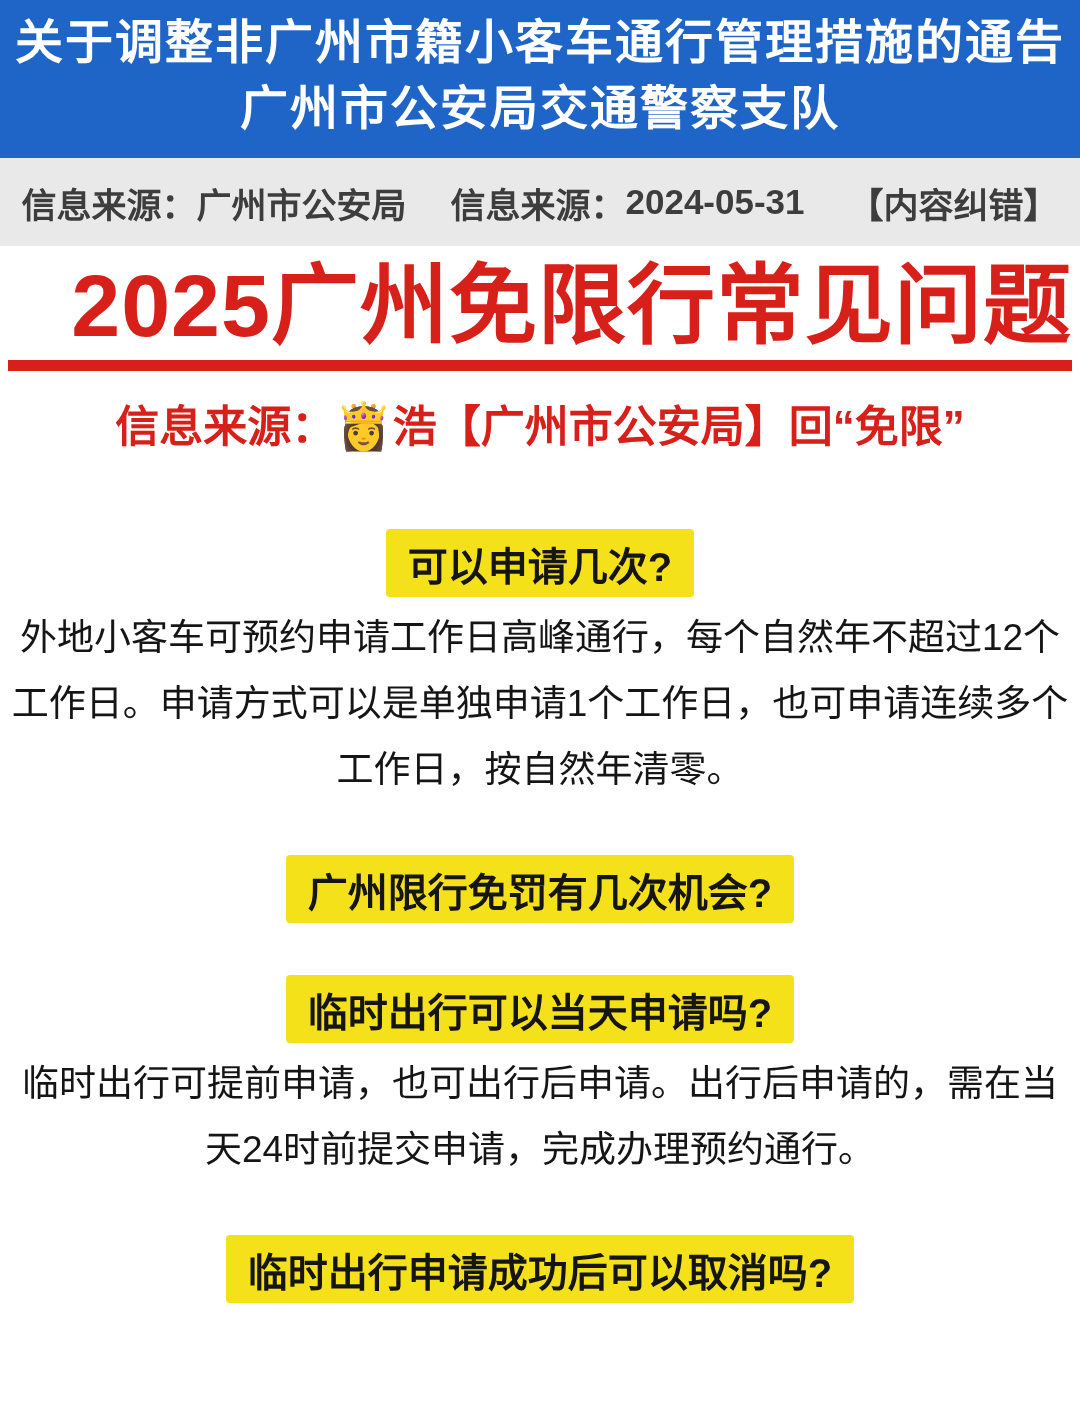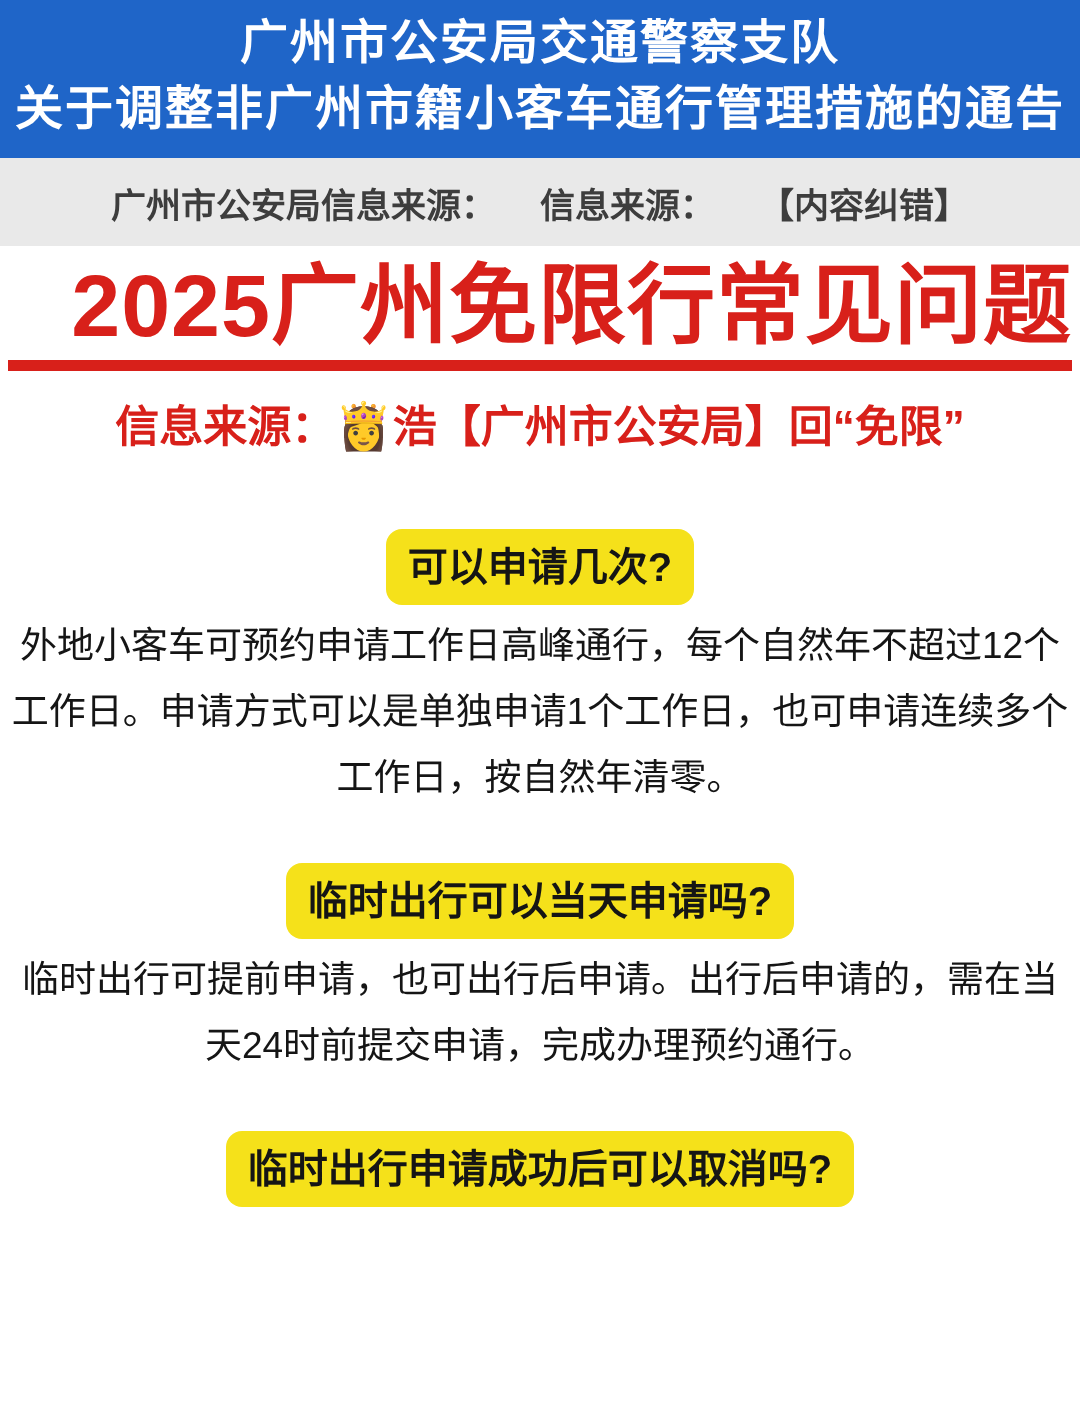--- a/index.html
+++ b/index.html
@@ -75,70 +75,74 @@
   }
   .subtitle .emoji{font-size:46px;font-weight:normal;}
 
   
   .faq-item{margin-top:52px;}
   .faq-item.first{margin-top:74px;}
   .q-row{text-align:center;}
   .q-badge{
     display:inline-block;
     background:var(--yellow);
-    border-radius:16px;
-    padding:6px 22px 12px;
+    border-radius:4px;
+    padding:6px 22px 4px;
     font-size:40px;
     font-weight:bold;
     color:var(--ink);
   }
   .answer{
     margin:8px 8px 0;
     text-align:center;
     font-size:37px;
     font-weight:normal;
     color:var(--ink);
     line-height:66px;
   }
 </style>
 </head>
 <body>
 
 <div class="page">
 
   <header class="banner">
+    <div class="banner-line">关于调整非广州市籍小客车通行管理措施的通告</div>
     <div class="banner-line">广州市公安局交通警察支队</div>
-    <div class="banner-line">关于调整非广州市籍小客车通行管理措施的通告</div>
   </header>
 
   <div class="meta-bar">
     <span class="meta-group">
+      <span>信息来源：</span>
       <span>广州市公安局</span>
-      <span>信息来源：</span>
     </span>
     <span class="meta-group">
       <span>信息来源：</span>
+      <span>2024-05-31</span>
     </span>
     <span class="meta-group meta-correction">【内容纠错】</span>
   </div>
 
   <h1 class="main-title">2025广州免限行常见问题</h1>
 
   <div class="subtitle">
     <span>信息来源：</span><span class="emoji">👸</span><span>浩【广州市公安局】回“免限”</span>
   </div>
 
   <section class="faq-item first">
     <div class="q-row">
       <span class="q-badge">可以申请几次?</span>
     </div>
     <p class="answer">外地小客车可预约申请工作日高峰通行，每个自然年不超过12个工作日。申请方式可以是单独申请1个工作日，也可申请连续多个工作日，按自然年清零。</p>
   </section>
 
   <section class="faq-item">
+    <div class="q-row">
+      <span class="q-badge">广州限行免罚有几次机会?</span>
+    </div>
   </section>
 
   <section class="faq-item">
     <div class="q-row">
       <span class="q-badge">临时出行可以当天申请吗?</span>
     </div>
     <p class="answer">临时出行可提前申请，也可出行后申请。出行后申请的，需在当天24时前提交申请，完成办理预约通行。</p>
   </section>
 
   <section class="faq-item">

